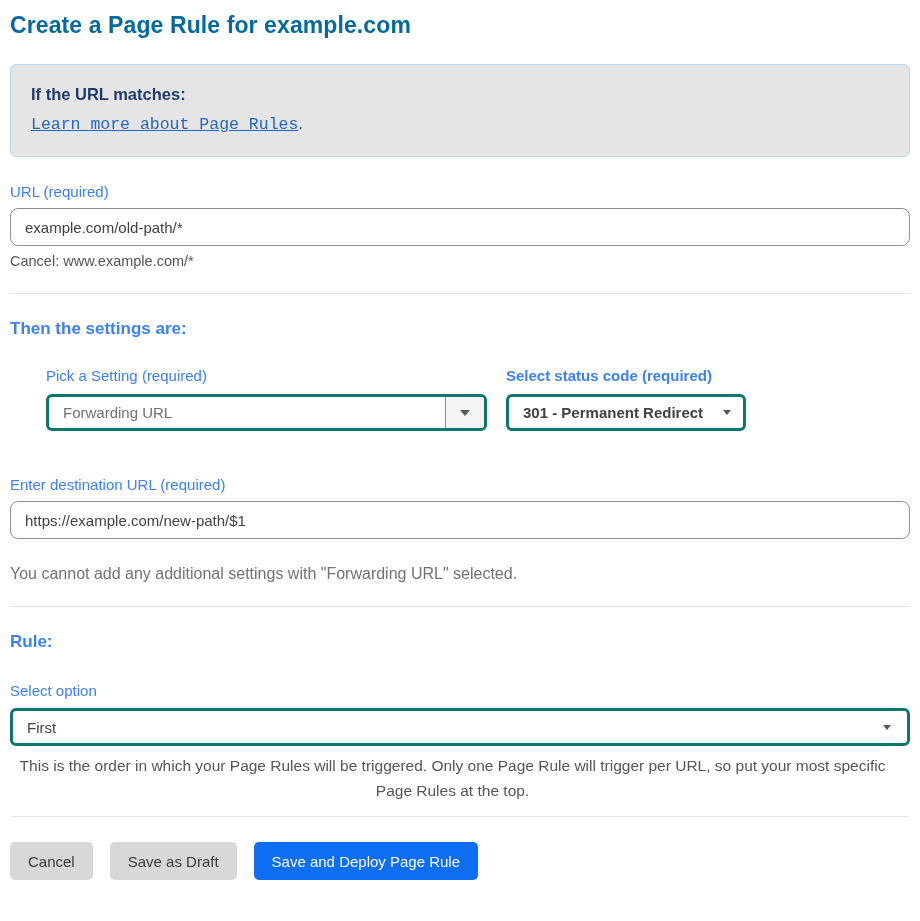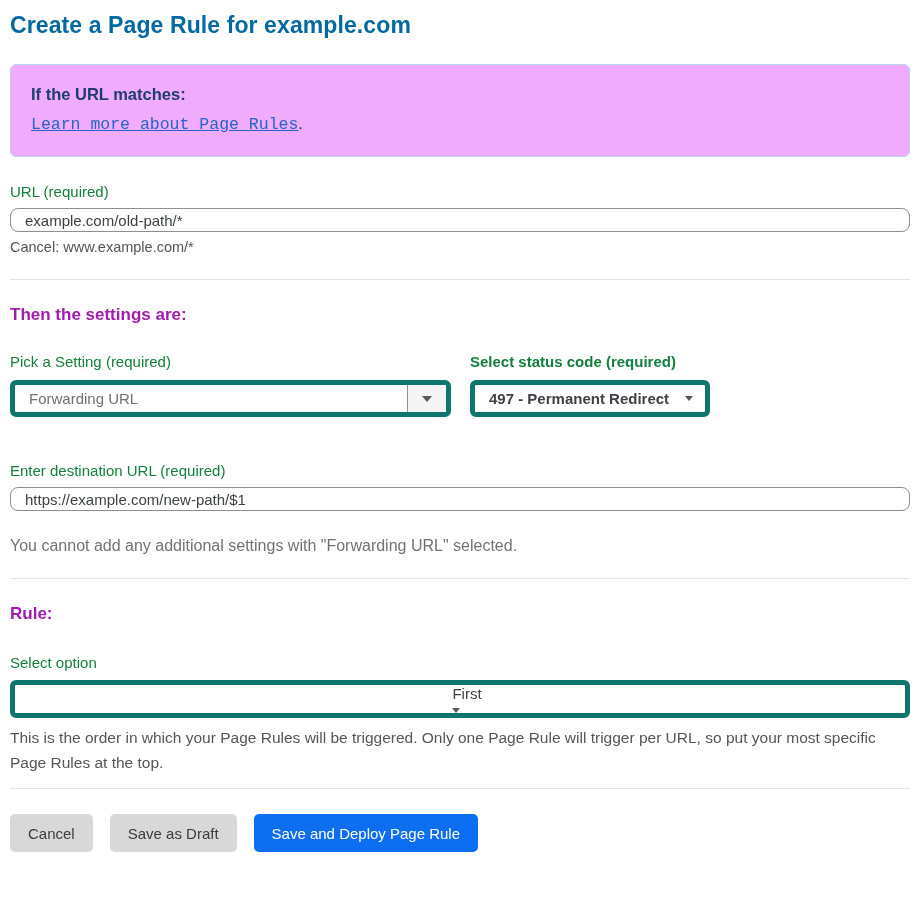--- a/index.html
+++ b/index.html
@@ -16,21 +16,21 @@
   .page-title {
     font-size: 23px;
     font-weight: 700;
     color: #0369a1;
     letter-spacing: 0.1px;
     margin-top: 4px;
   }
 
   .info-box {
     margin-top: 25px;
-    background: #f0abfc;
+    background: #e5e5e5;
     border: 1px solid #b9d6f1;
     border-radius: 6px;
     padding: 15px 20px 17px 20px;
     color: #1e3c6e;
     font-size: 16.5px;
     line-height: 29px;
   }
   .info-box .info-heading {
     font-weight: 700;
     font-size: 16.5px;
@@ -38,28 +38,28 @@
   .info-box .info-body { max-width: 860px; }
   .info-box a.info-link {
     color: #2365c8;
     text-decoration: underline;
     cursor: pointer;
     font-family: Liberation Mono, monospace;
   }
 
   .field-label {
     font-size: 15px;
-    color: #15803d;
+    color: #3b82f6;
     margin-top: 26px;
   }
 
   .text-input {
     display: block;
     width: 900px;
-    height: 24px;
+    height: 38px;
     margin-top: 8px;
     border: 1px solid #8f8f8f;
     border-radius: 8px;
     padding: 0 14px;
     font-family: "Liberation Sans", "DejaVu Sans", sans-serif;
     font-size: 15px;
     color: #3f4246;
     background: #ffffff;
     outline: none;
   }
@@ -74,35 +74,35 @@
     border: none;
     border-top: 1px solid #e4e4e4;
     height: 0;
     margin-top: 24px;
   }
 
   .section-heading {
     margin-top: 25px;
     font-size: 17px;
     font-weight: 700;
-    color: #a21caf;
+    color: #3b82f6;
   }
 
   .settings-row {
     display: flex;
     margin-top: 28px;
   }
-  .settings-col-1 { width: 441px; margin-right: 19px; }
+  .settings-col-1 { width: 441px; margin-right: 19px; margin-left: 36px; }
   .settings-col-2 { width: 240px; font-weight: bold; }
   .settings-row .field-label { margin-top: 0; }
 
   .select-box {
     margin-top: 10px;
     height: 37px;
-    border: 5px solid #0f766e;
+    border: 3px solid #0f766e;
     border-radius: 6px;
     background: #ffffff;
     display: flex;
     align-items: center;
     cursor: pointer;
     position: relative;
     overflow: hidden;
   }
   .select-box .select-value {
     font-size: 15px;
@@ -145,20 +145,21 @@
   .order-select { width: 900px; }
   .order-select .select-value { padding-left: 14px; }
   .order-select .inline-arrow { margin-right: 16px; }
 
   .help-text {
     margin-top: 7px;
     font-size: 15.5px;
     line-height: 25px;
     color: #565656;
     max-width: 885px;
+    text-align: center;
   }
 
   .actions {
     margin-top: 25px;
     display: flex;
     align-items: center;
   }
   .btn {
     height: 38px;
     border: none;
@@ -202,37 +203,37 @@
     <div class="select-box">
       <span class="select-value placeholder">Forwarding URL</span>
       <span class="arrow-segment">
         <span class="tri-down"></span>
       </span>
     </div>
   </div>
   <div class="settings-col-2">
     <div class="field-label">Select status code (required)</div>
     <div class="select-box">
-      <span class="select-value">497 - Permanent Redirect</span>
+      <span class="select-value">301 - Permanent Redirect</span>
       <span class="tri-down small inline-arrow"></span>
     </div>
   </div>
 </div>
 
 <div class="field-label" style="margin-top:45px;">Enter destination URL (required)</div>
 <input class="text-input" type="text" value="https://example.com/new-path/$1" style="">
 
 <div class="note-text">You cannot add any additional settings with "Forwarding URL" selected.</div>
 
 <hr class="divider" style="margin-top:23px;">
 
 <div class="section-heading">Rule:</div>
 
 <div class="field-label" style="margin-top:30px;">Select option</div>
-<div class="select-box order-select" style="height:38px; margin-top:9px;flex-direction:column;">
+<div class="select-box order-select" style="height:38px; margin-top:9px;">
   <span class="select-value">First</span>
   <span class="tri-down small inline-arrow"></span>
 </div>
 <div class="help-text">This is the order in which your Page Rules will be triggered. Only one Page Rule will trigger per URL, so put your most specific Page Rules at the top.</div>
 
 <hr class="divider" style="margin-top:13px;">
 
 <div class="actions">
   <button class="btn btn-gray">Cancel</button>
   <button class="btn btn-gray">Save as Draft</button>

